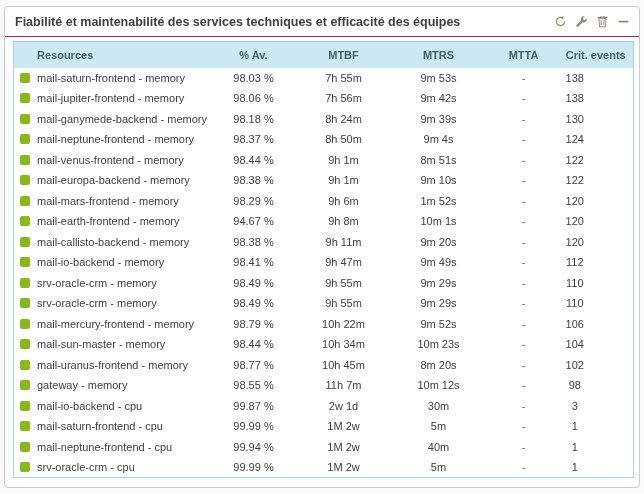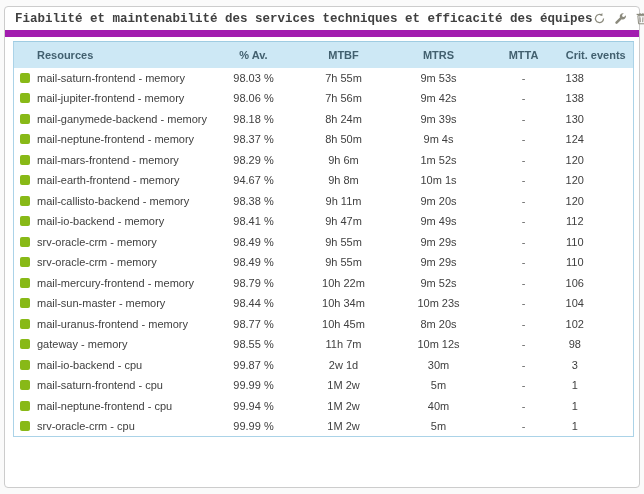--- a/index.html
+++ b/index.html
@@ -17,22 +17,21 @@
     width: 636px; height: 482px;
     background: #ffffff;
     border: 1px solid #cccccc;
     border-radius: 4px;
   }
   .widget-header {
     height: 30px;
     display: flex;
     align-items: center;
     padding: 0 9px 0 10px;
-    border-bottom: 7px solid #a21caf;
-    font-family: Liberation Mono, monospace;
+    border-bottom: 1px solid #a21caf;
   }
   .widget-title {
     font-size: 12.5px;
     font-weight: bold;
     color: #404040;
     white-space: nowrap;
   }
   .widget-actions {
     margin-left: auto;
     display: flex;
@@ -171,20 +170,36 @@
           </tr>
           <tr>
             <td class="c-res"><span class="status" style="background: rgb(136, 185, 23);"></span><span>mail-neptune-frontend - memory</span></td>
             <td class="c-av">98.37 %</td>
             <td class="c-mtbf">8h 50m</td>
             <td class="c-mtrs">9m 4s</td>
             <td class="c-mtta">-</td>
             <td class="c-crit">124</td>
           </tr>
           <tr>
+            <td class="c-res"><span class="status" style="background: rgb(136, 185, 23);"></span><span>mail-venus-frontend - memory</span></td>
+            <td class="c-av">98.44 %</td>
+            <td class="c-mtbf">9h 1m</td>
+            <td class="c-mtrs">8m 51s</td>
+            <td class="c-mtta">-</td>
+            <td class="c-crit">122</td>
+          </tr>
+          <tr>
+            <td class="c-res"><span class="status" style="background: rgb(136, 185, 23);"></span><span>mail-europa-backend - memory</span></td>
+            <td class="c-av">98.38 %</td>
+            <td class="c-mtbf">9h 1m</td>
+            <td class="c-mtrs">9m 10s</td>
+            <td class="c-mtta">-</td>
+            <td class="c-crit">122</td>
+          </tr>
+          <tr>
             <td class="c-res"><span class="status" style="background: rgb(136, 185, 23);"></span><span>mail-mars-frontend - memory</span></td>
             <td class="c-av">98.29 %</td>
             <td class="c-mtbf">9h 6m</td>
             <td class="c-mtrs">1m 52s</td>
             <td class="c-mtta">-</td>
             <td class="c-crit">120</td>
           </tr>
           <tr>
             <td class="c-res"><span class="status" style="background: rgb(136, 185, 23);"></span><span>mail-earth-frontend - memory</span></td>
             <td class="c-av">94.67 %</td>

